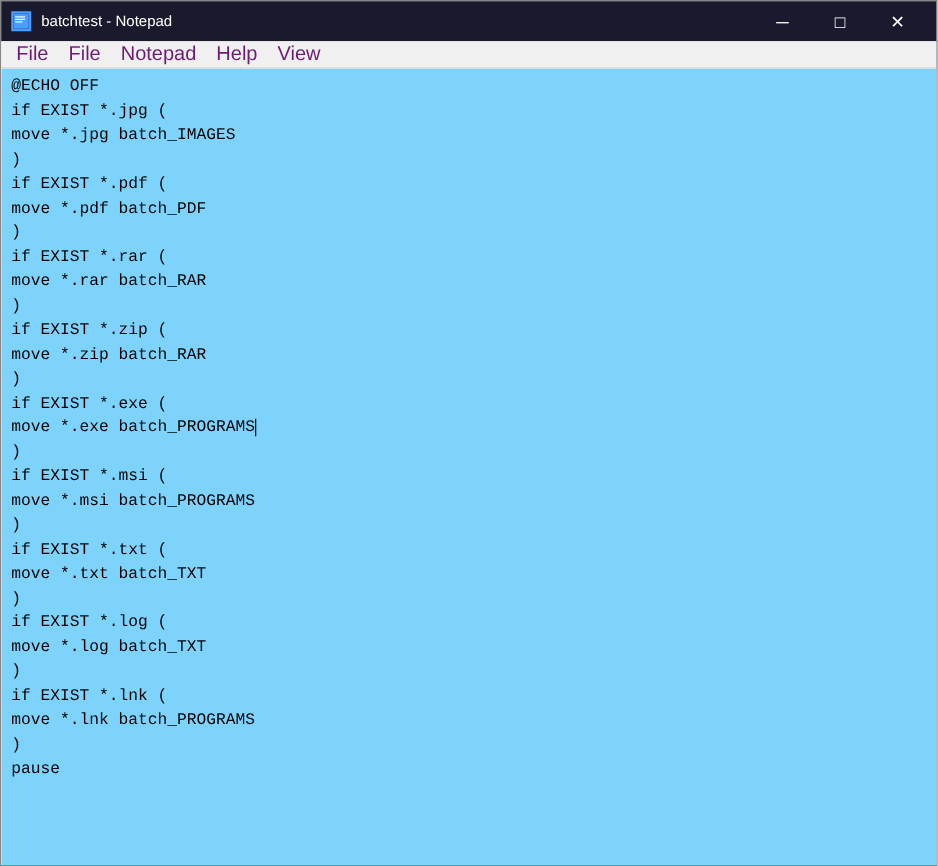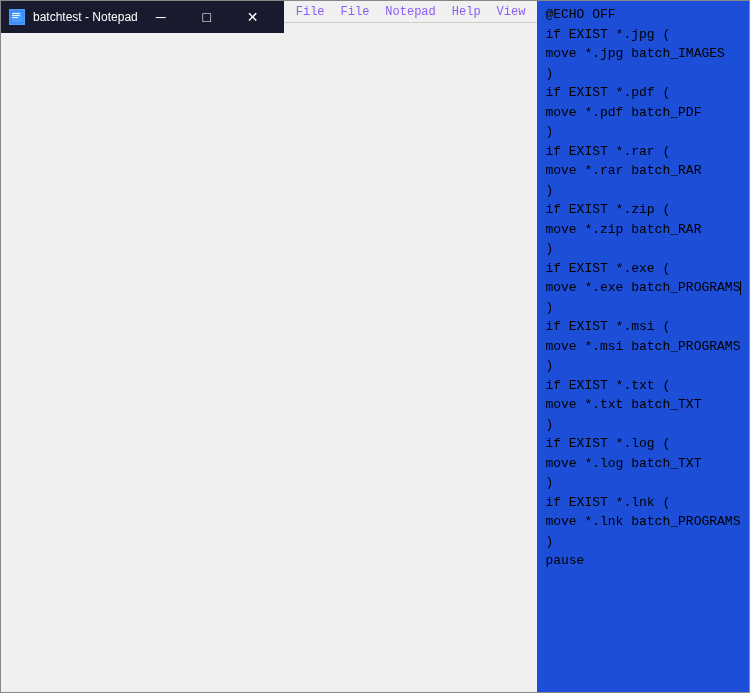--- a/index.html
+++ b/index.html
@@ -16,21 +16,21 @@
       font-size: 13px;
       overflow: hidden;
     }
 
     .window {
       width: 750px;
       height: 693px;
       background: #f0f0f0;
       border: 1px solid #888;
       display: flex;
-      flex-direction: row;
+      flex-direction: column;
     }
 
     
     .title-bar {
       background: #1a1a2e;
       color: white;
       display: flex;
       align-items: center;
       justify-content: space-between;
       padding: 0 8px;
@@ -85,40 +85,40 @@
       border-bottom: 1px solid #ccc;
       display: flex;
       align-items: center;
       height: 22px;
       padding: 0 4px;
       flex-shrink: 0;
     }
 
     .menu-item {
       padding: 2px 8px;
-      font-family: Liberation Mono, monospace;
-      font-size: 12px;
+      font-family: Liberation Sans, sans-serif;
+      font-size: 16px;
       cursor: pointer;
-      color: #8b5cf6;
+      color: #701a75;
     }
 
     
     .editor-container {
       flex: 1;
       display: flex;
       overflow: hidden;
       background: white;
     }
 
     .editor-content {
       flex: 1;
       overflow-y: auto;
       overflow-x: auto;
       padding: 4px 8px;
-      background: #1d4ed8;
+      background: #7dd3fc;
       font-family: 'Courier New', Courier, monospace;
       font-size: 13px;
       color: #000;
       white-space: pre;
       line-height: 1.5;
       outline: none;
     }
 
     .cursor {
       display: inline-block;

